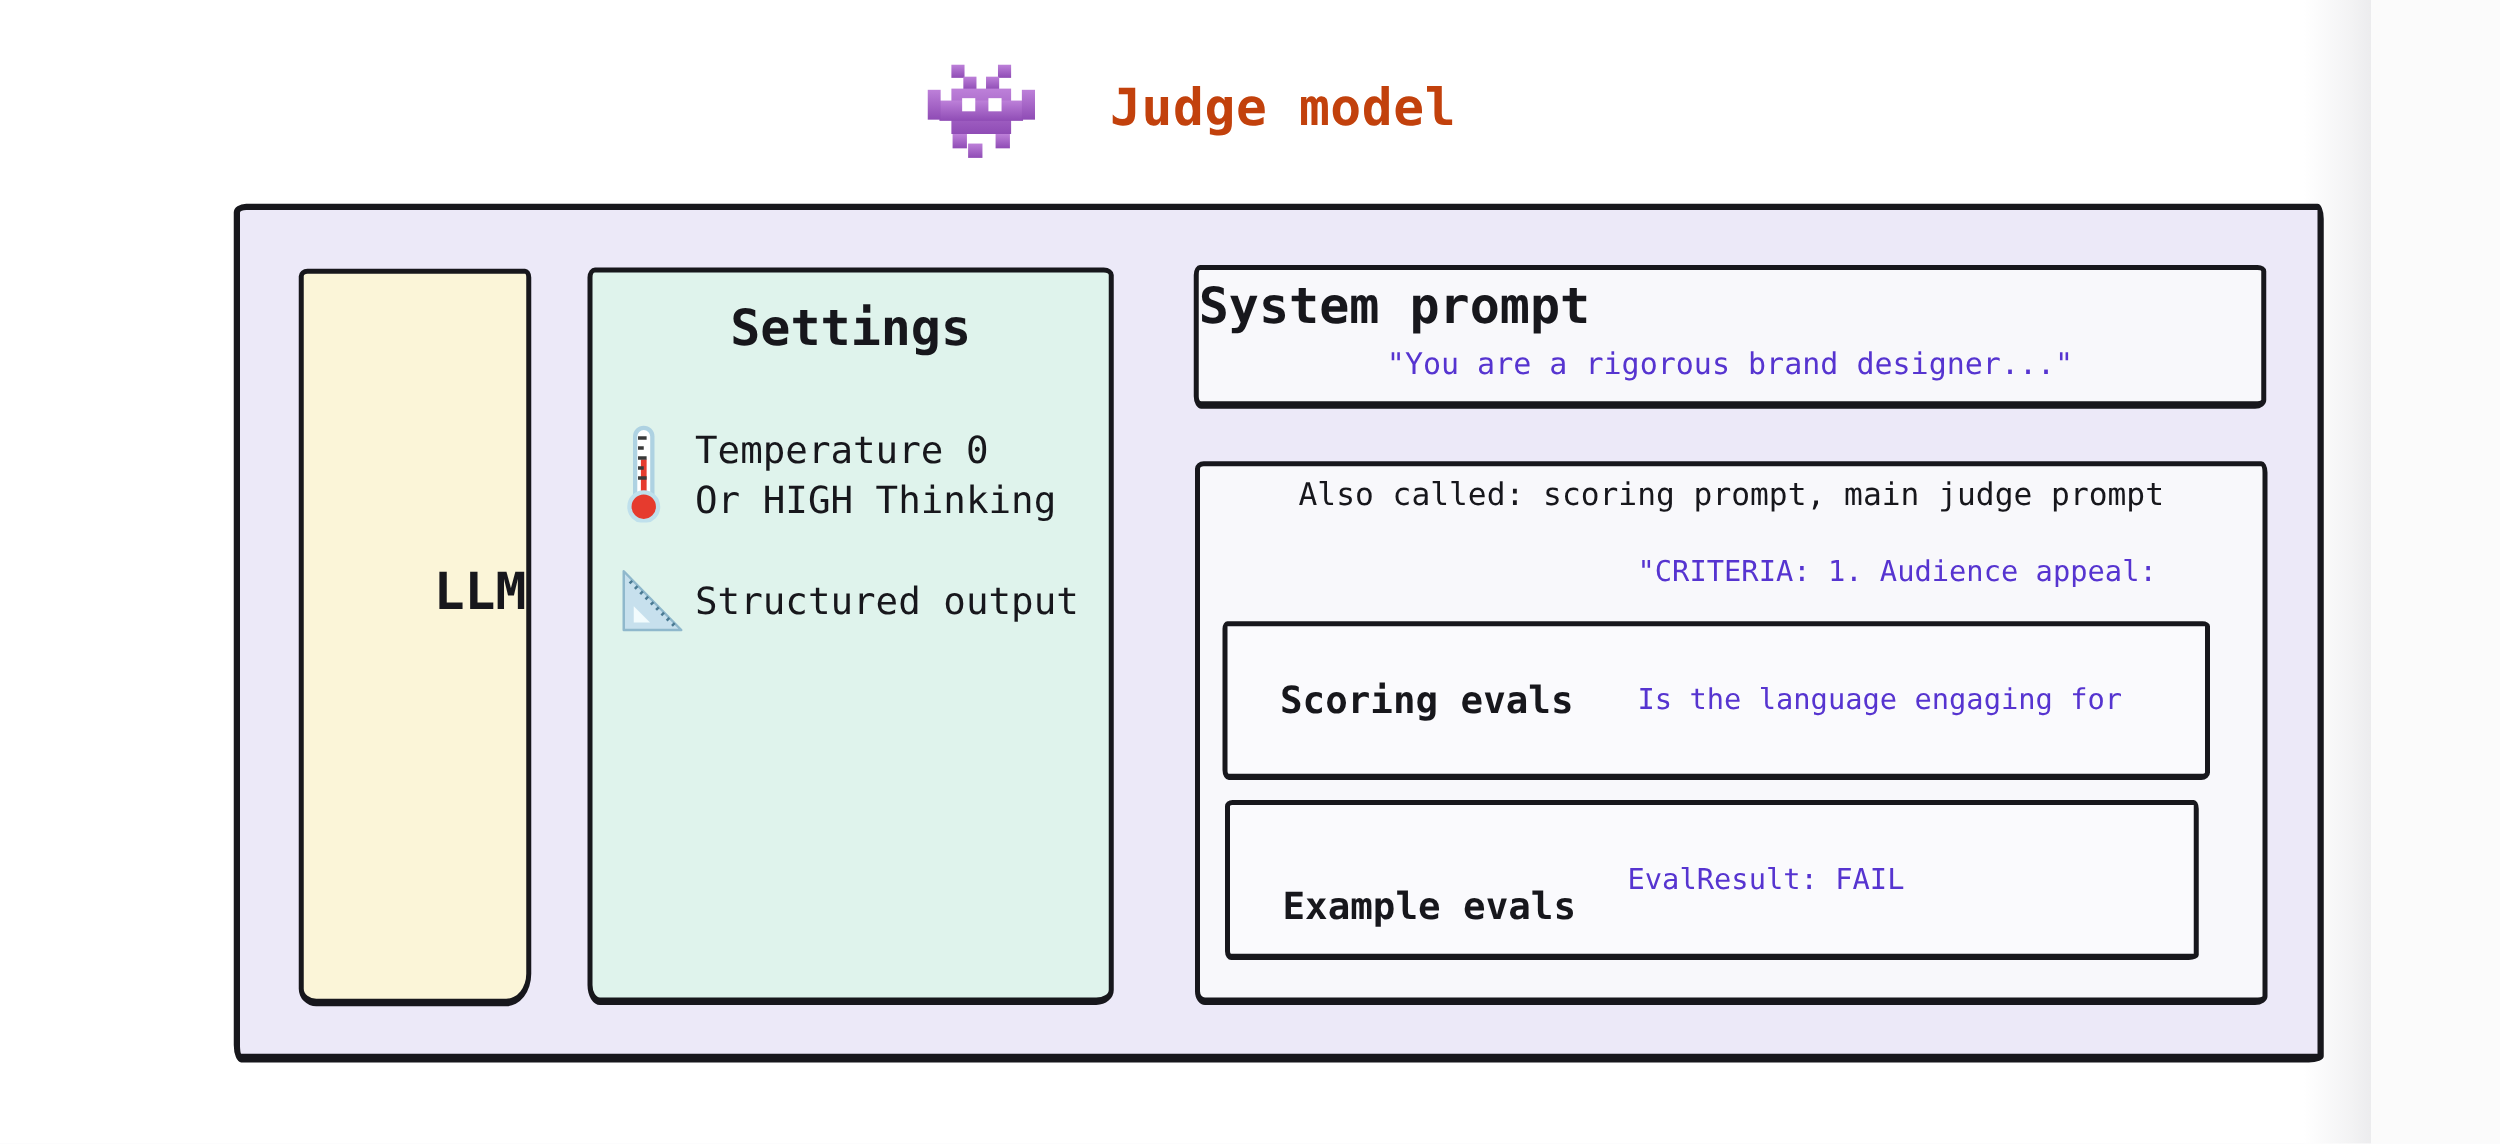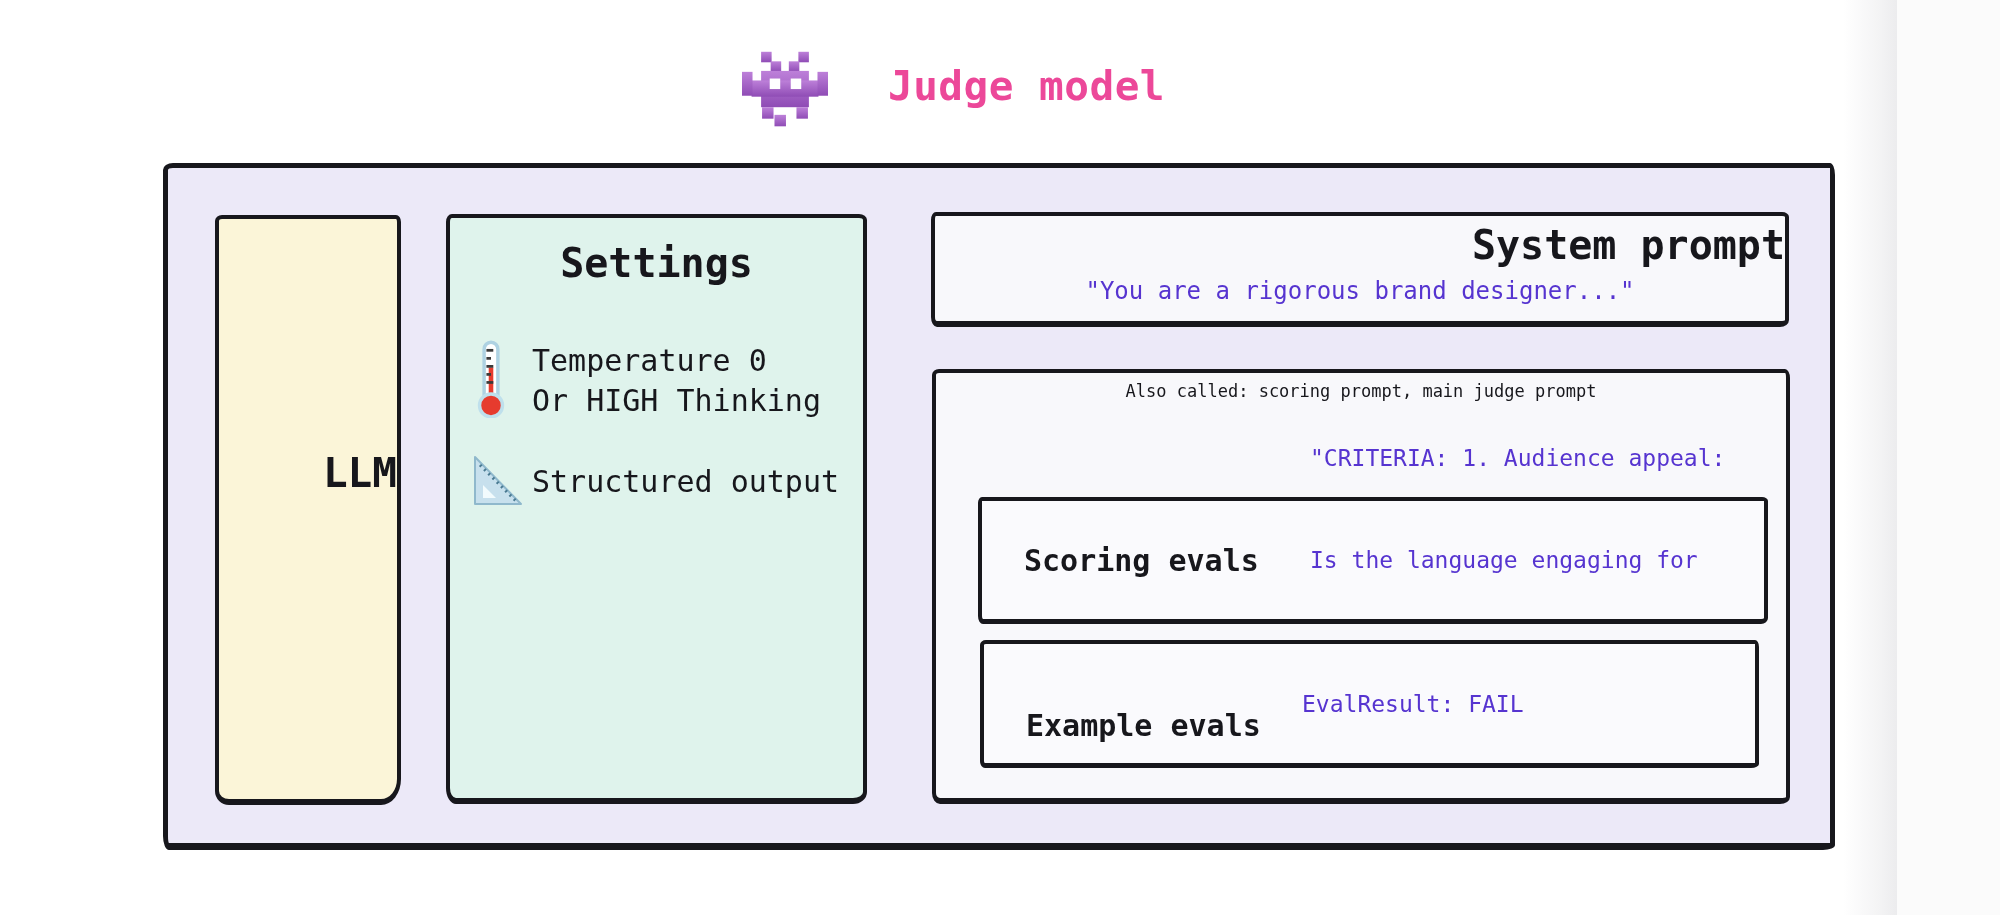--- a/index.html
+++ b/index.html
@@ -15,25 +15,25 @@
   .right-strip {
     position:absolute; left:1897px; top:0; width:103px; height:915px;
     background:#fbfbfb;
   }
   .abs { position:absolute; }
 
   
   .invader-wrap { left:742px; top:50px; width:86px; height:80px; }
   .page-title {
     left:888px; top:64px; font-size:41px; font-weight:bold; line-height:1.1;
-    letter-spacing:0.5px; color:#ec4899; white-space:nowrap;
+    letter-spacing:0.5px; color:#c2410c; white-space:nowrap;
   }
 
   
-  .box { border:4px solid #17171c; border-bottom-width:6px; box-sizing:border-box; }
+  .box { border:4px solid #17171c; border-bottom-width:6px; box-sizing:border-box;margin-left:24px; }
   .outer-box {
     left:163px; top:163px; width:1672px; height:687px;
     background:#ece9f8; border-width:5px; border-bottom-width:7px;
     border-radius:10px 5px 12px 6px / 7px 12px 5px 14px;
   }
   .llm-box {
     left:215px; top:215px; width:186px; height:590px; background:#fbf5d8;
     border-radius:7px 5px 20px 14px / 6px 7px 26px 14px;
     display:flex; align-items:center; justify-content:flex-end;
   }
@@ -47,29 +47,29 @@
   .setting-item-1 { left:16px; top:122px; }
   .setting-item-2 { left:20px; top:234px; }
   .setting-icon-1 { width:30px; margin:0 26px 0 10px; flex:none; }
   .setting-icon-2 { width:54px; margin:0 8px 0 0; flex:none; }
   .setting-text { font-size:30px; font-weight:normal; line-height:40px; white-space:pre; }
 
   .system-box {
     left:931px; top:212px; width:858px; height:115px; background:#f8f8fb;
     border-radius:5px 7px 9px 6px / 8px 5px 7px 10px;
   }
-  .system-title { margin-top:6px; text-align:right; font-size:40px; font-weight:bold; }
+  .system-title { margin-top:6px; text-align:left; font-size:40px; font-weight:bold; }
   .system-quote { margin-top:9px; text-align:center; font-size:24px; color:#5634d0; }
 
   .grading-box {
     left:932px; top:369px; width:858px; height:435px; background:#f8f8fb;
     border-radius:7px 5px 10px 8px / 6px 9px 7px 11px;
   }
   .grading-title { margin-top:9px; text-align:center; font-size:40px; font-weight:bold; }
-  .grading-subtitle { margin-top:8px; text-align:center; font-size:17px; }
+  .grading-subtitle { margin-top:8px; text-align:center; font-size:25px; }
 
   .sub-box {
     background:#fafafd; border:4px solid #17171c; border-bottom-width:5px;
     box-sizing:border-box; display:flex; align-items:center;
   }
   .rubric-box {
     left:978px; top:497px; width:790px; height:127px;
     border-radius:4px 6px 7px 5px / 6px 4px 6px 8px;
   }
   .evals-box {

